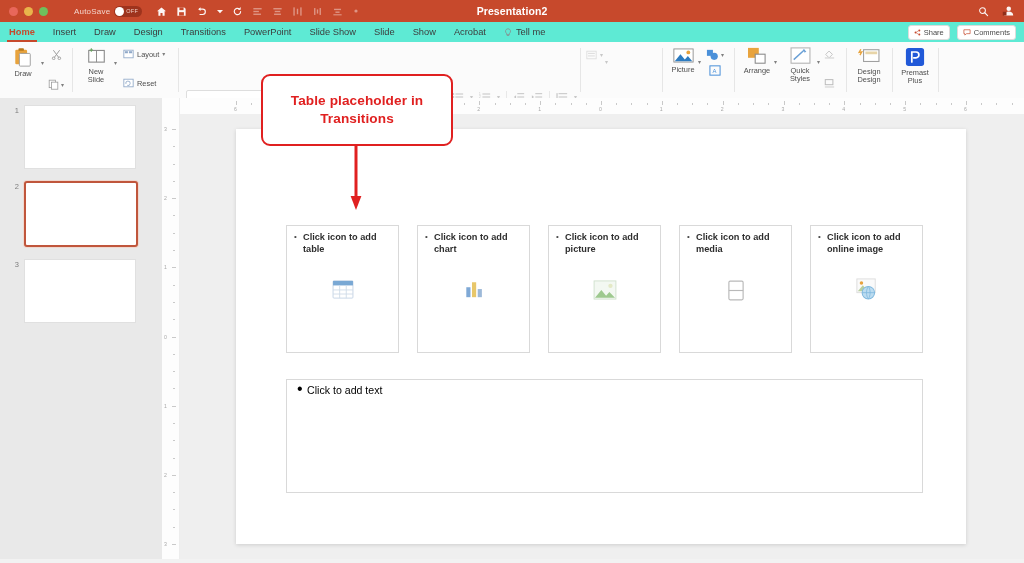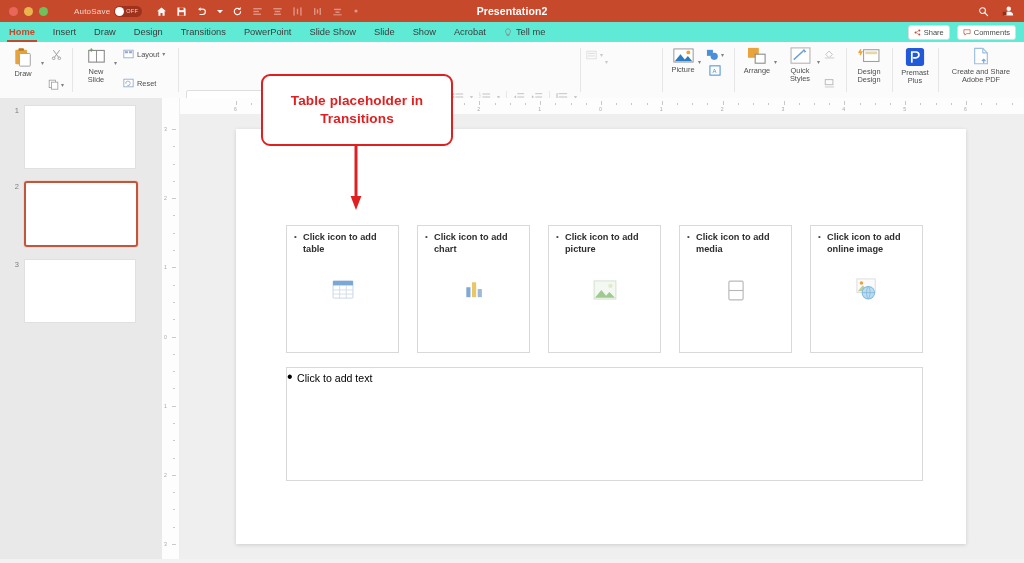--- a/index.html
+++ b/index.html
@@ -655,32 +655,20 @@
           <svg width="20" height="20" viewBox="0 0 22 22">
             <rect x="1" y="1" width="20" height="20" rx="3" fill="#2159d8"></rect>
             <path d="M7.5 16.5V5.5h4.6a3.2 3.2 0 0 1 0 6.4H9.6" stroke="#fff" stroke-width="1.9" fill="none" stroke-linecap="round"></path>
           </svg>
         </span>
         <span class="lbl"><span>Premast</span><br><span>Plus</span></span>
       </div>
     </div>
     <div class="sep" style="left:938px;"></div>
 
-    <div class="grp" style="left:942px;">
-      <div class="bigbtn" style="width:78px;">
-        <span class="ico">
-          <svg width="20" height="19" viewBox="0 0 22 21">
-            <path d="M4 1.5h9l5 5v12H4z" fill="#fff" stroke="#9fbfe0" stroke-width="1.3"></path>
-            <path d="M13 1.5v5h5" fill="none" stroke="#9fbfe0" stroke-width="1.3"></path>
-            <path d="M14 13.5v4.5M12 15.5l2-2 2 2" stroke="#7fa9d6" stroke-width="1.3" fill="none"></path>
-          </svg>
-        </span>
-        <span class="lbl"><span>Create and Share</span><br><span>Adobe PDF</span></span>
-      </div>
-    </div>
   </div>
 
   <div class="slidepane">
     <div class="thumbrow" style="left:5px;top:7px;">
       <span class="thumbnum">1</span>
       <span class="thumb"></span>
     </div>
     <div class="thumbrow" style="left:5px;top:83px;">
       <span class="thumbnum">2</span>
       <span class="thumb sel"></span>
@@ -855,21 +843,21 @@
           <svg width="25" height="22" viewBox="0 0 27 24">
             <rect x="3" y="1" width="20" height="15" fill="#fafafa" stroke="#dcdcdc" stroke-width="1"></rect>
             <path d="M4 14.5l5.5-6.5 4 4.6 3-3.2 5.5 5.1z" fill="#b9cf9e"></path>
             <circle cx="8" cy="5.5" r="1.9" fill="#e8a33d"></circle>
             <circle cx="15.5" cy="16" r="6.8" fill="#bcdcf0" stroke="#7fb8de" stroke-width="1.1"></circle>
             <path d="M8.7 16h13.6M15.5 9.2c2.6 3.2 2.6 10.4 0 13.6M15.5 9.2c-2.6 3.2-2.6 10.4 0 13.6" stroke="#7fb8de" stroke-width=".9" fill="none"></path>
           </svg>
         </span>
       </div>
 
-      <div class="textph" style="left:50px;top:238px;width:637px;height:114px;">
+      <div class="textph" style="left:50px;top:250px;width:637px;height:114px;padding-left:10px;">
         <span class="bullet" style="left:8px;top:8px;">•</span>
         <span class="ptext" style="left:18px;top:6px;font-size:10.6px;">Click to add text</span>
       </div>
     </div>
   </div>
 
   <svg class="arrow" viewBox="0 0 12 68">
     <path d="M6 0v56" stroke="#e02020" stroke-width="3" fill="none"></path>
     <path d="M6 68 0.6 54h10.8z" fill="#e02020"></path>
   </svg>

